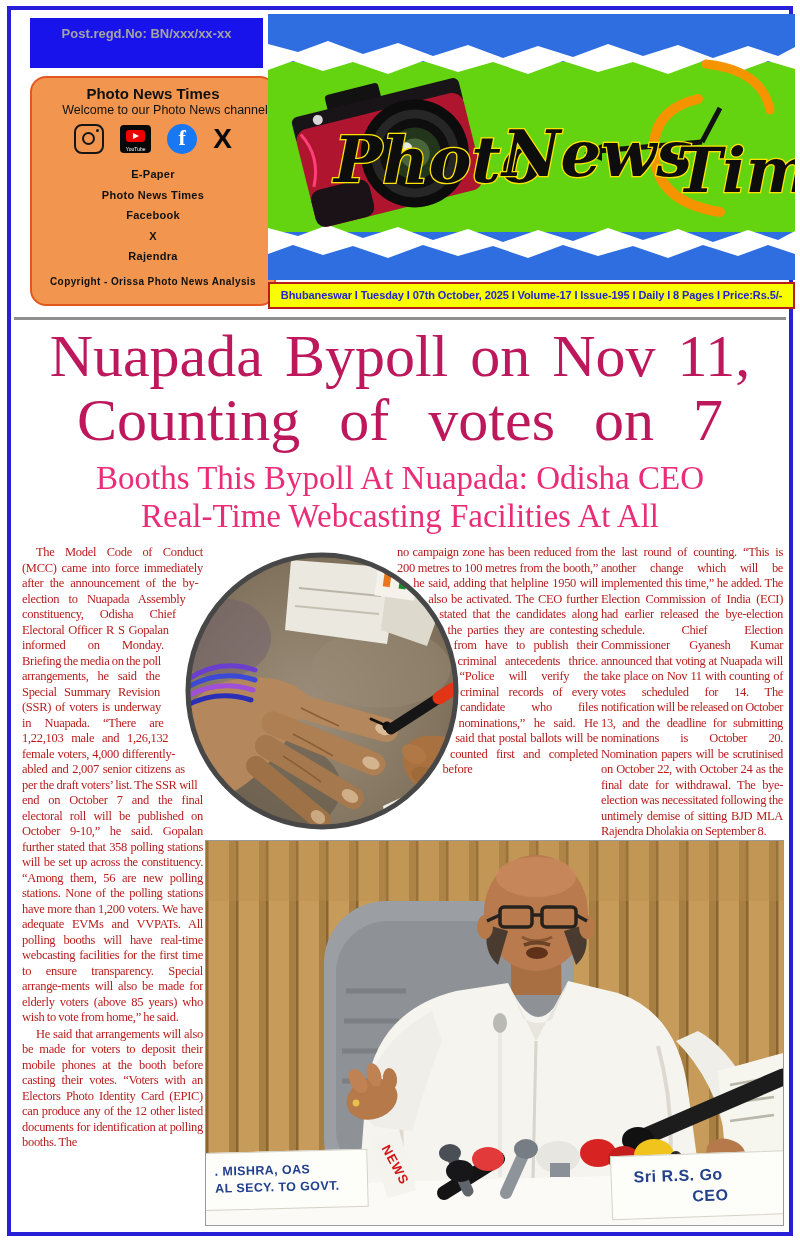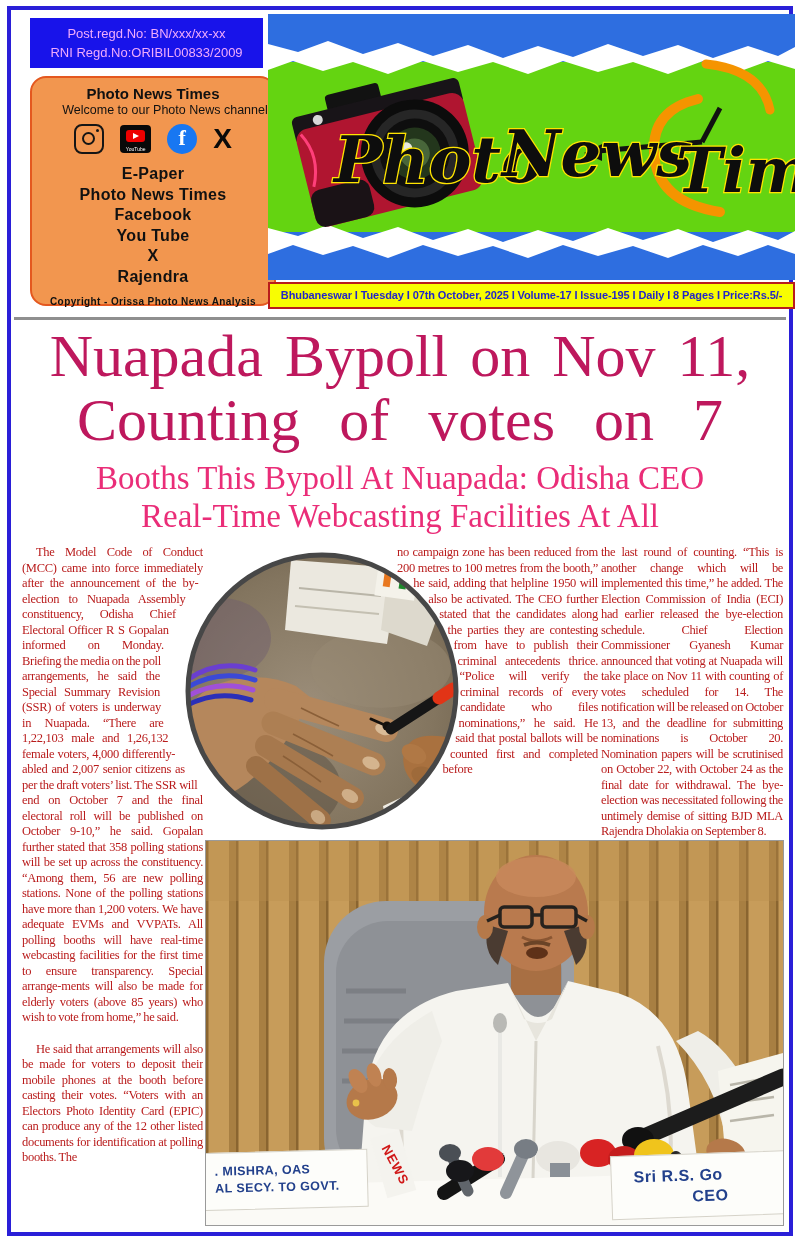--- a/index.html
+++ b/index.html
@@ -3,21 +3,21 @@
 <meta charset="utf-8">
 <style>
   html,body{margin:0;padding:0;background:#fff;}
   .page{position:relative;width:800px;height:1240px;background:#fff;overflow:hidden;
         font-family:"Liberation Sans",sans-serif;}
   .frame{position:absolute;left:7px;top:6px;width:778px;height:1222px;
          border:4px solid #2a1fd8;pointer-events:none;}
 
   
   .reg-box{position:absolute;left:30px;top:18px;width:233px;height:50px;background:#1813ea;
-           color:#f0abfc;font-weight:normal;font-size:13px;text-align:center;padding-top:6px;
+           color:#a3a3a3;font-weight:bold;font-size:13px;text-align:center;padding-top:6px;
            line-height:19px;box-sizing:border-box;}
 
   
   .channel-box{position:absolute;left:30px;top:76px;width:246px;height:230px;background:#f2964f;
                border:2px solid #e4581f;border-radius:16px;box-sizing:border-box;text-align:center;}
   .cb-title{margin-top:7px;font-size:15px;font-weight:bold;color:#111;}
   .cb-welcome{margin-top:1px;font-size:12.5px;color:#111;margin-left:24px;}
   .cb-icons{margin-top:6px;height:32px;display:flex;justify-content:center;align-items:center;gap:16px;}
   .ig-icon{width:26px;height:26px;border:2.5px solid #151515;border-radius:8px;position:relative;}
   .ig-icon::before{content:"";position:absolute;left:6px;top:6px;width:9px;height:9px;
@@ -26,21 +26,21 @@
                   background:#151515;border-radius:50%;}
   .yt-icon{width:31px;height:28px;background:#090909;border-radius:4px;position:relative;}
   .yt-icon .yt-play{position:absolute;left:6px;top:5px;width:19px;height:12px;background:#e00;
                     border-radius:3px;}
   .yt-icon .yt-play::after{content:"";position:absolute;left:7px;top:3px;width:0;height:0;
                     border-left:6px solid #fff;border-top:3.5px solid transparent;border-bottom:3.5px solid transparent;}
   .yt-icon .yt-word{position:absolute;left:0;right:0;bottom:1px;color:#fff;font-size:5px;}
   .fb-icon{width:30px;height:30px;background:#1877f2;border-radius:50%;color:#fff;font-weight:bold;
            font-size:22px;line-height:28px;font-family:"Liberation Serif",serif;}
   .x-icon{font-size:28px;font-weight:800;color:#0a0a0a;line-height:30px;}
-  .cb-links div{font-size:16px;font-weight:bold;color:#111;line-height:20.5px;letter-spacing:.3px;}
+  .cb-links div{font-size:11px;font-weight:bold;color:#111;line-height:20.5px;letter-spacing:.3px;}
   .cb-links{margin-top:9px;}
   .cb-copy{margin-top:9px;font-size:10px;font-weight:bold;color:#101010;letter-spacing:.4px;}
 
   
   .masthead{position:absolute;left:268px;top:14px;width:527px;height:206px;}
   
   .dateline{position:absolute;left:268px;top:282px;width:527px;height:27px;background:#f8fd02;
             border:2px solid #b91c1c;box-sizing:border-box;color:#2326c8;font-weight:bold;
             font-size:11px;text-align:center;line-height:22px;letter-spacing:-.1px;}
 
@@ -53,21 +53,21 @@
   .headline .l1{word-spacing:7px;}
   .headline .l2{word-spacing:24px;}
   .subhead{position:absolute;left:14px;top:459px;width:772px;text-align:center;
            font-family:"Liberation Serif",serif;color:#ea2d78;font-size:33px;line-height:38px;
            white-space:nowrap;}
 
   
   .col{position:absolute;font-family:"Liberation Serif",serif;font-size:12.5px;line-height:15.5px;
        color:#b91c1c;text-align:justify;letter-spacing:-.3px;word-spacing:-.5px;}
   .col p{margin:0;text-indent:14px;}
-  .col p+p{margin-top:16px;}
+  .col p+p{margin-top:1px;}
   .col1{left:22px;top:545px;width:181px;height:692px;overflow:hidden;}
   .col2{left:397px;top:545px;width:201px;height:310px;}
   .col2 p,.col3 p{text-indent:0;}
   .col3{left:601px;top:545px;width:182px;height:312px;letter-spacing:-.35px;}
   .wrap-r{float:right;width:48px;height:270px;margin-top:40px;
           shape-outside:ellipse(150px 140px at 155px 140px);}
   .wrap-l{float:left;width:68px;height:252px;
           shape-outside:ellipse(148px 142px at -85px 150px);}
 
   
@@ -85,40 +85,38 @@
   .plate-right .p2{padding-left:58px;}
 </style>
 </head>
 <body>
 
 <div class="page">
   <div class="frame"></div>
 
   <div class="reg-box">
     <div>Post.regd.No: BN/xxx/xx-xx</div>
-    <div>RNI Regd.No:ORIBIL00833/2009</div>
   </div>
 
   <div class="channel-box">
     <div class="cb-title">Photo News Times</div>
     <div class="cb-welcome">Welcome to our Photo News channel</div>
     <div class="cb-icons">
       <div class="ig-icon"></div>
       <div class="yt-icon">
         <div class="yt-play"></div>
         <div class="yt-word">YouTube</div>
       </div>
       <div class="fb-icon">f</div>
       <div class="x-icon">X</div>
     </div>
     <div class="cb-links">
       <div>E-Paper</div>
       <div>Photo News Times</div>
       <div>Facebook</div>
-      <div>You Tube</div>
       <div>X</div>
       <div>Rajendra</div>
     </div>
     <div class="cb-copy">Copyright - Orissa Photo News Analysis</div>
   </div>
 
   <div class="masthead">
     <svg width="527" height="266" viewBox="0 0 527 266">
       <rect x="0" y="0" width="527" height="266" fill="#2e6ee0"></rect>
       <rect x="0" y="48" width="527" height="170" fill="#64d411"></rect>

